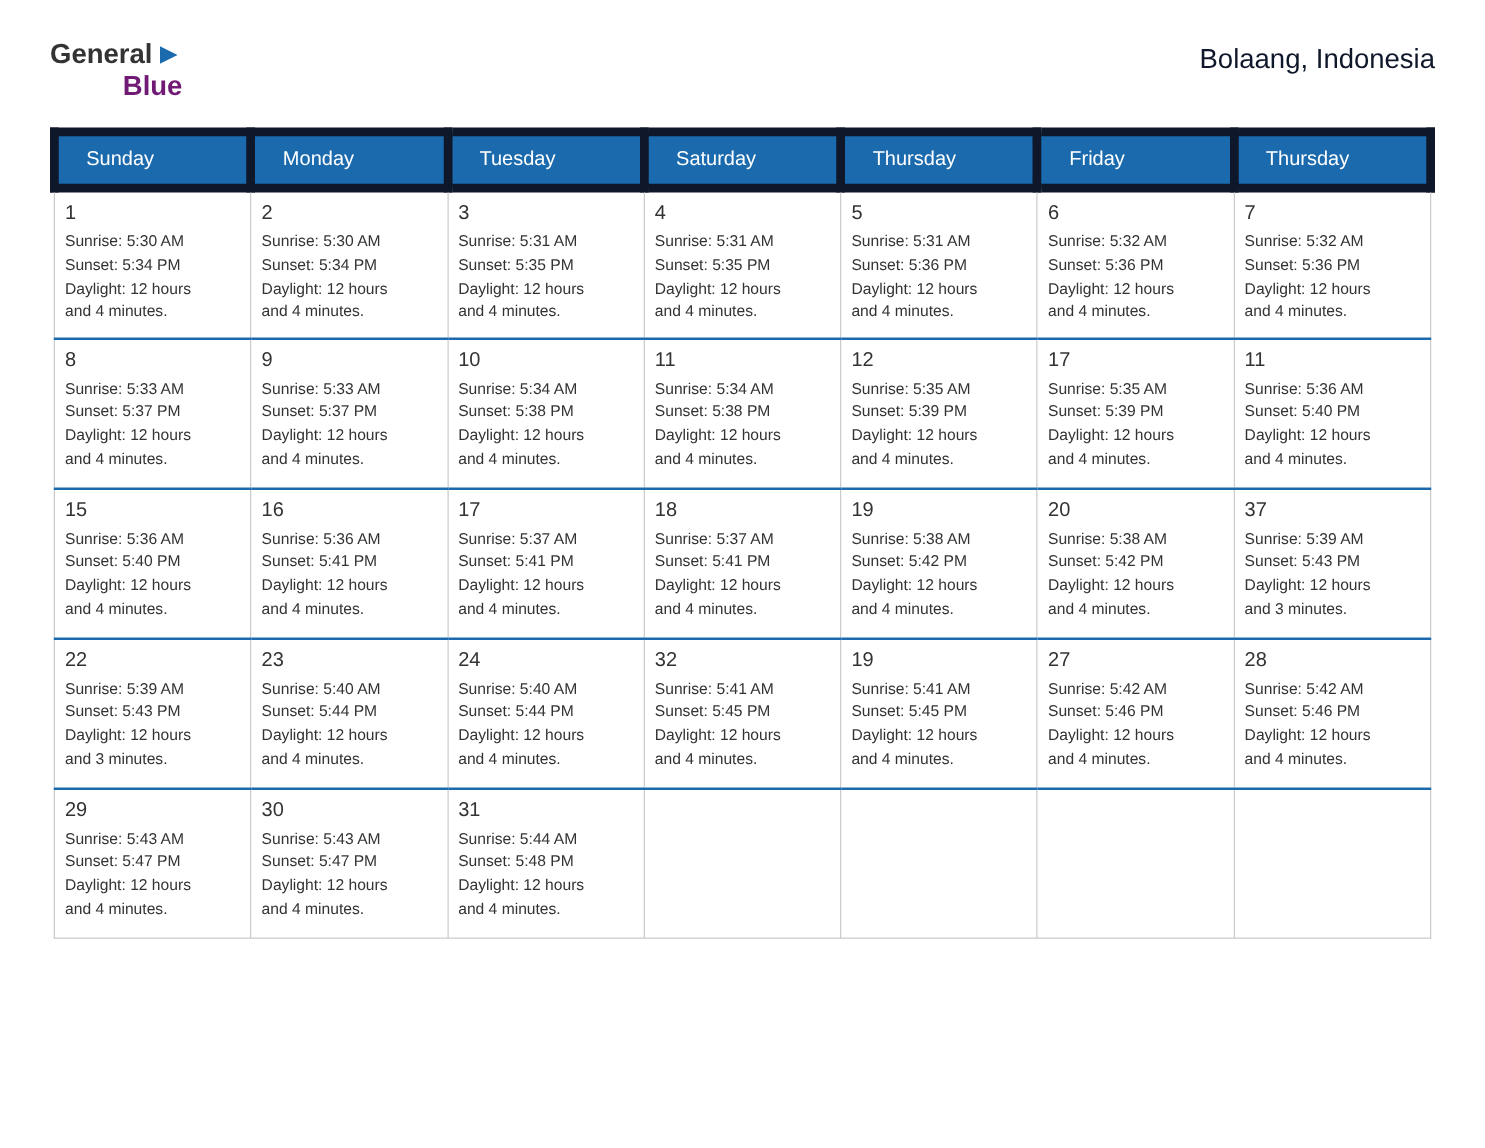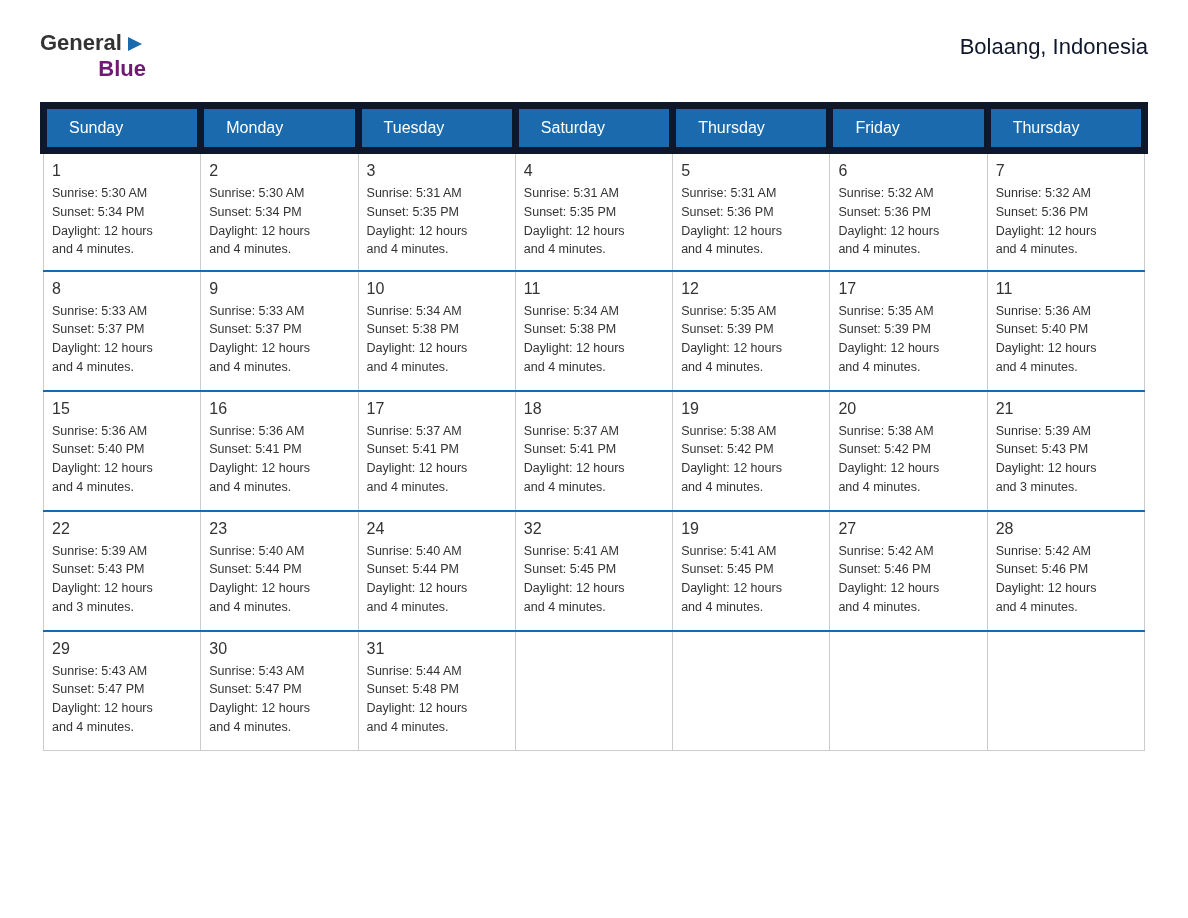--- a/index.html
+++ b/index.html
@@ -298,21 +298,21 @@
         <td>
         <span class="day-number">20</span>
         <div class="day-info">
           Sunrise: 5:38 AM<br>
           Sunset: 5:42 PM<br>
           Daylight: 12 hours<br>
           and 4 minutes.
         </div>
       </td>
         <td>
-        <span class="day-number">21</span>
+        <span class="day-number">37</span>
         <div class="day-info">
           Sunrise: 5:39 AM<br>
           Sunset: 5:43 PM<br>
           Daylight: 12 hours<br>
           and 3 minutes.
         </div>
       </td>
       </tr>
       <tr>
         <td>

